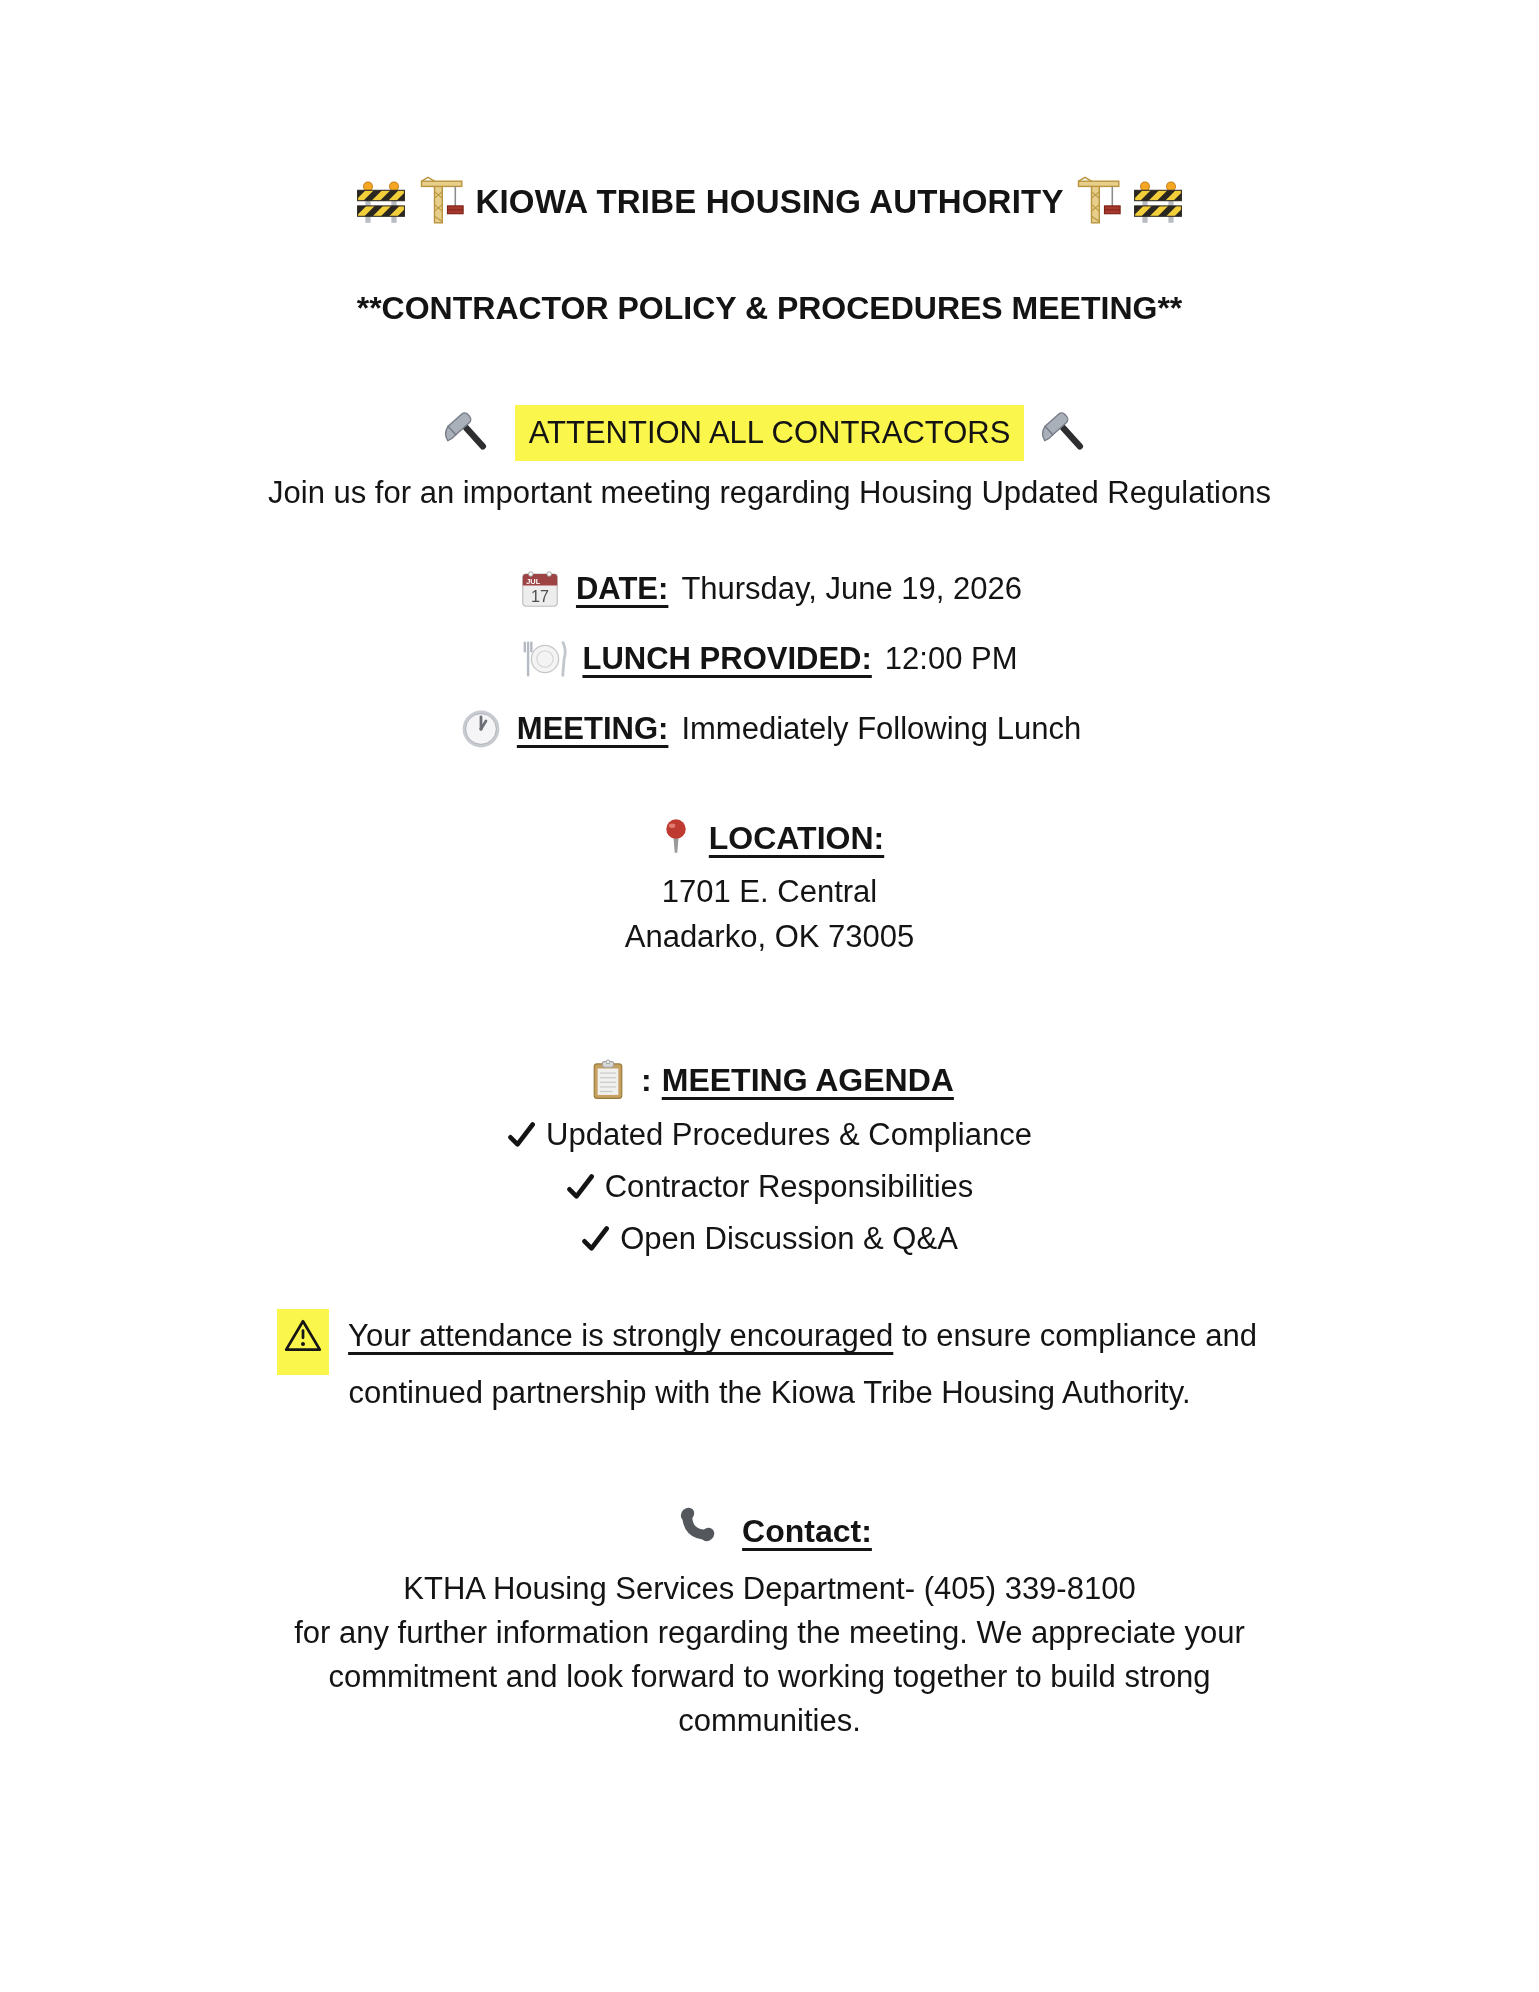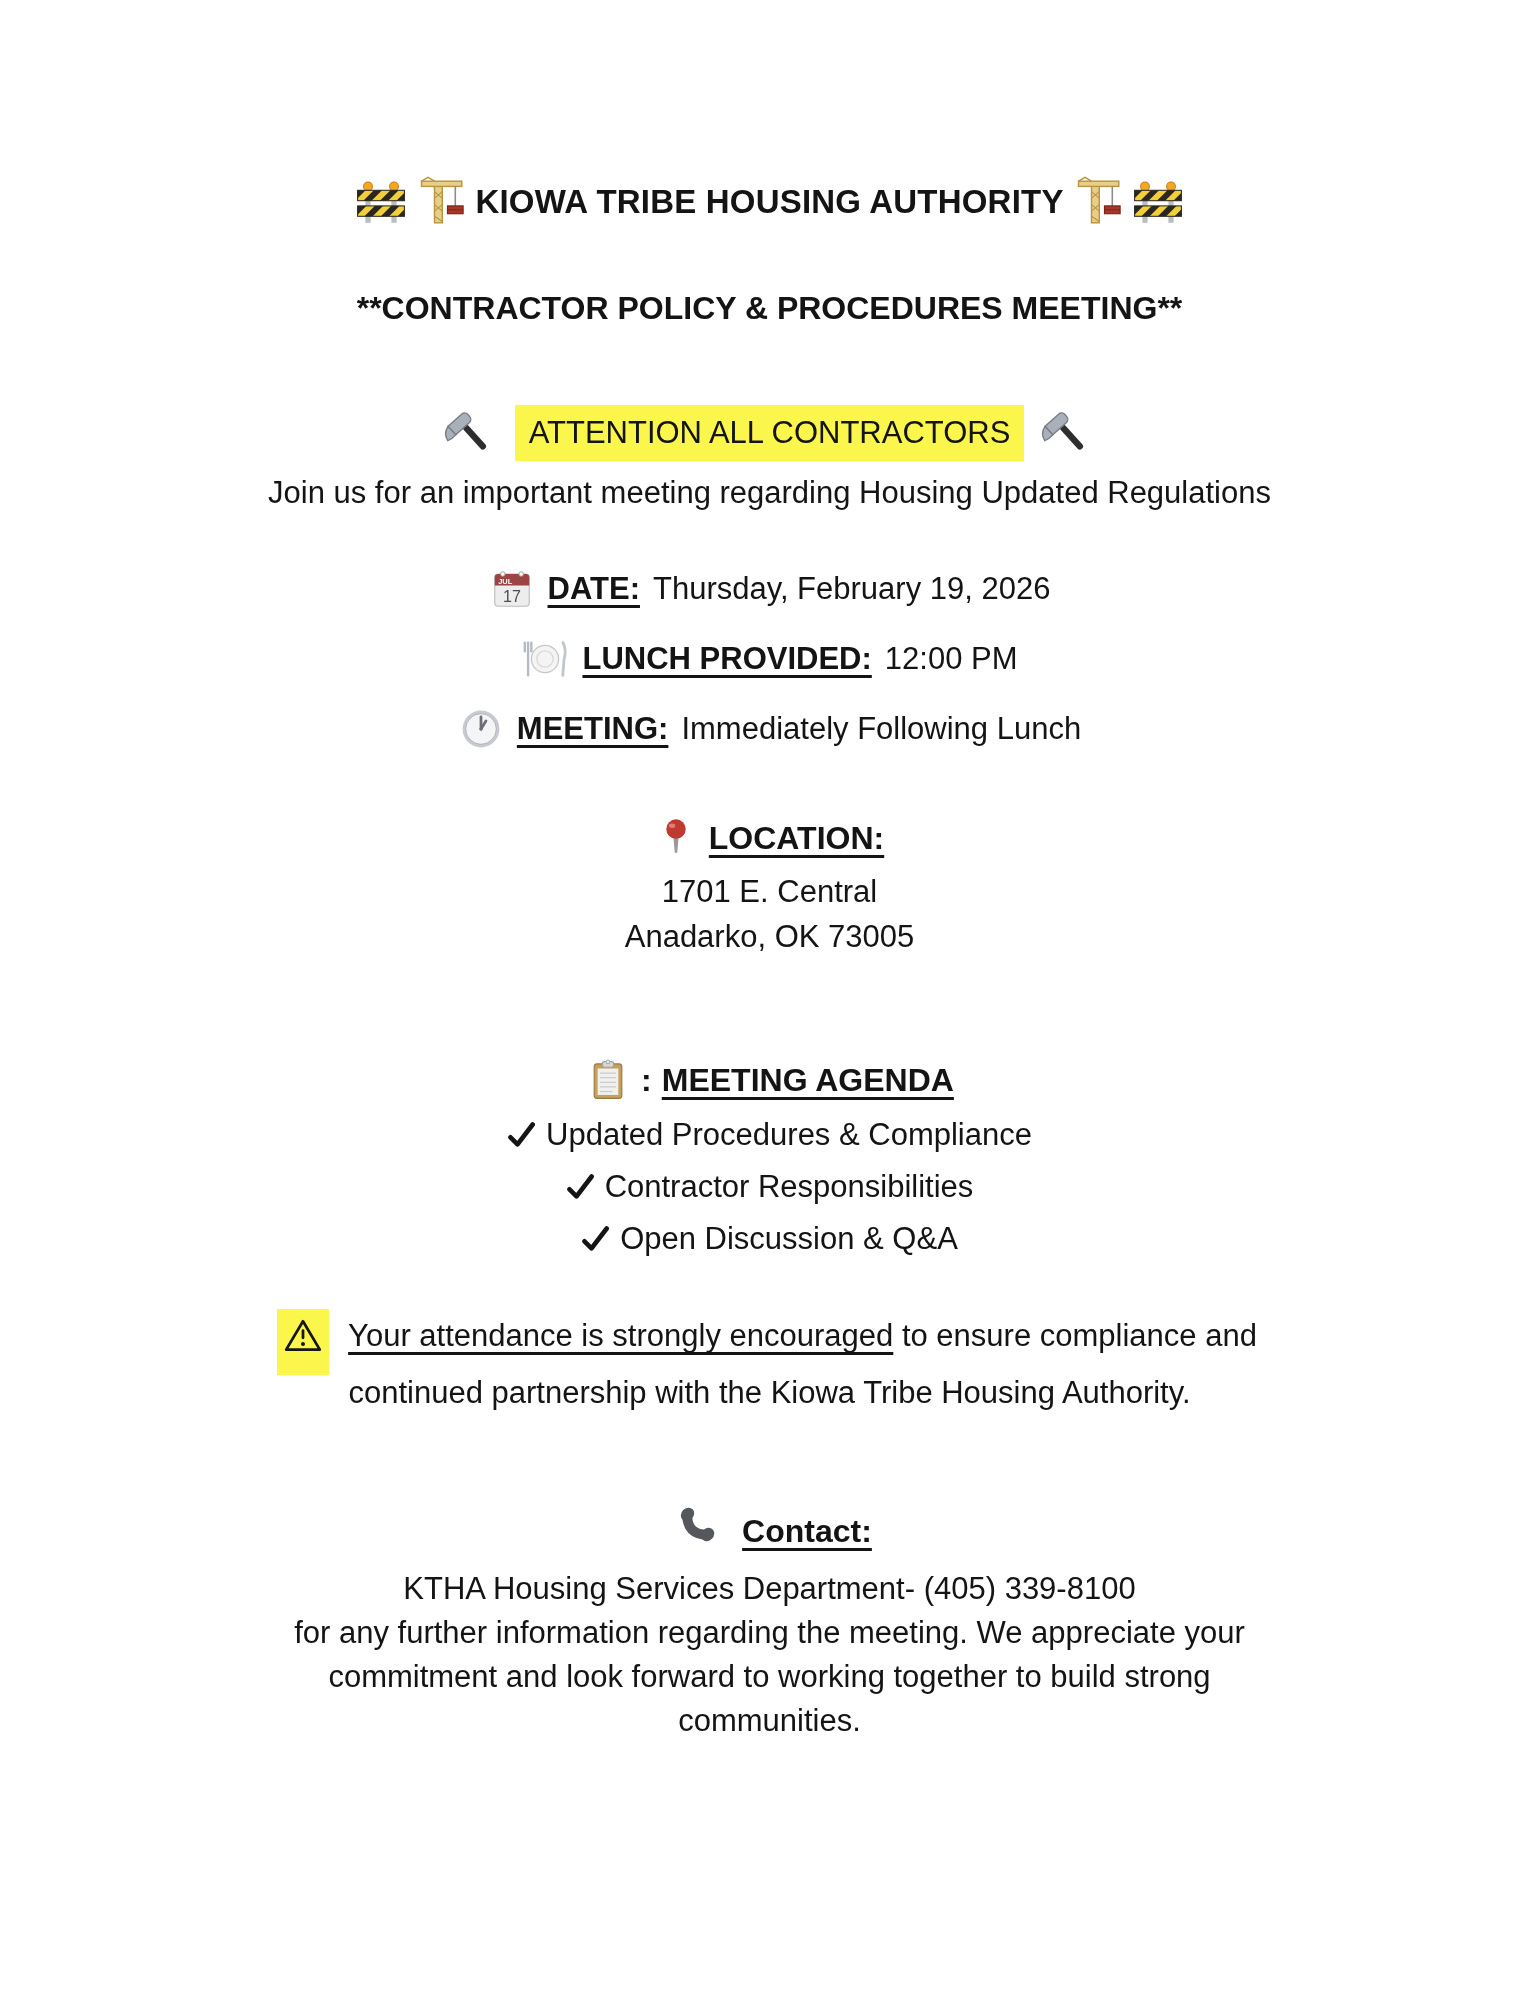--- a/index.html
+++ b/index.html
@@ -119,21 +119,21 @@
   <div class="row detail-row first">
     <svg class="ico" width="46" height="46" viewBox="0 0 40 40">
       <rect x="5" y="7" width="30" height="28" rx="3" fill="#ededed" stroke="#bdbdbd"></rect>
       <path d="M5 10 a3 3 0 0 1 3 -3 h24 a3 3 0 0 1 3 3 v7 h-30 z" fill="#9d4343"></path>
       <circle cx="12" cy="7" r="2" fill="#fff" stroke="#9a9a9a" stroke-width="0.8"></circle>
       <circle cx="28" cy="7" r="2" fill="#fff" stroke="#9a9a9a" stroke-width="0.8"></circle>
       <text x="8" y="15.5" font-size="6.5" font-weight="bold" fill="#ffffff" font-family="Liberation Sans, sans-serif">JUL</text>
       <text x="20" y="31" font-size="14" fill="#4e4e4e" text-anchor="middle" font-family="Liberation Sans, sans-serif">17</text>
     </svg>
     <span class="lbl">DATE:</span>
-    <span class="val">Thursday, February 19, 2026</span>
+    <span class="val">Thursday, June 19, 2026</span>
   </div>
 
   <div class="row detail-row">
     <svg class="ico" width="48" height="46" viewBox="0 0 44 40">
       <circle cx="22" cy="20" r="12.5" fill="#f4f4f4" stroke="#c7c7c7" stroke-width="1.2"></circle>
       <circle cx="22" cy="20" r="7.5" fill="none" stroke="#d9d9d9" stroke-width="1.2"></circle>
       <g stroke="#b6bbc3" stroke-width="2.2" stroke-linecap="round">
         <line x1="6.5" y1="5" x2="6.5" y2="35"></line>
         <line x1="3.5" y1="5" x2="3.5" y2="13"></line>
         <line x1="9.5" y1="5" x2="9.5" y2="13"></line>

